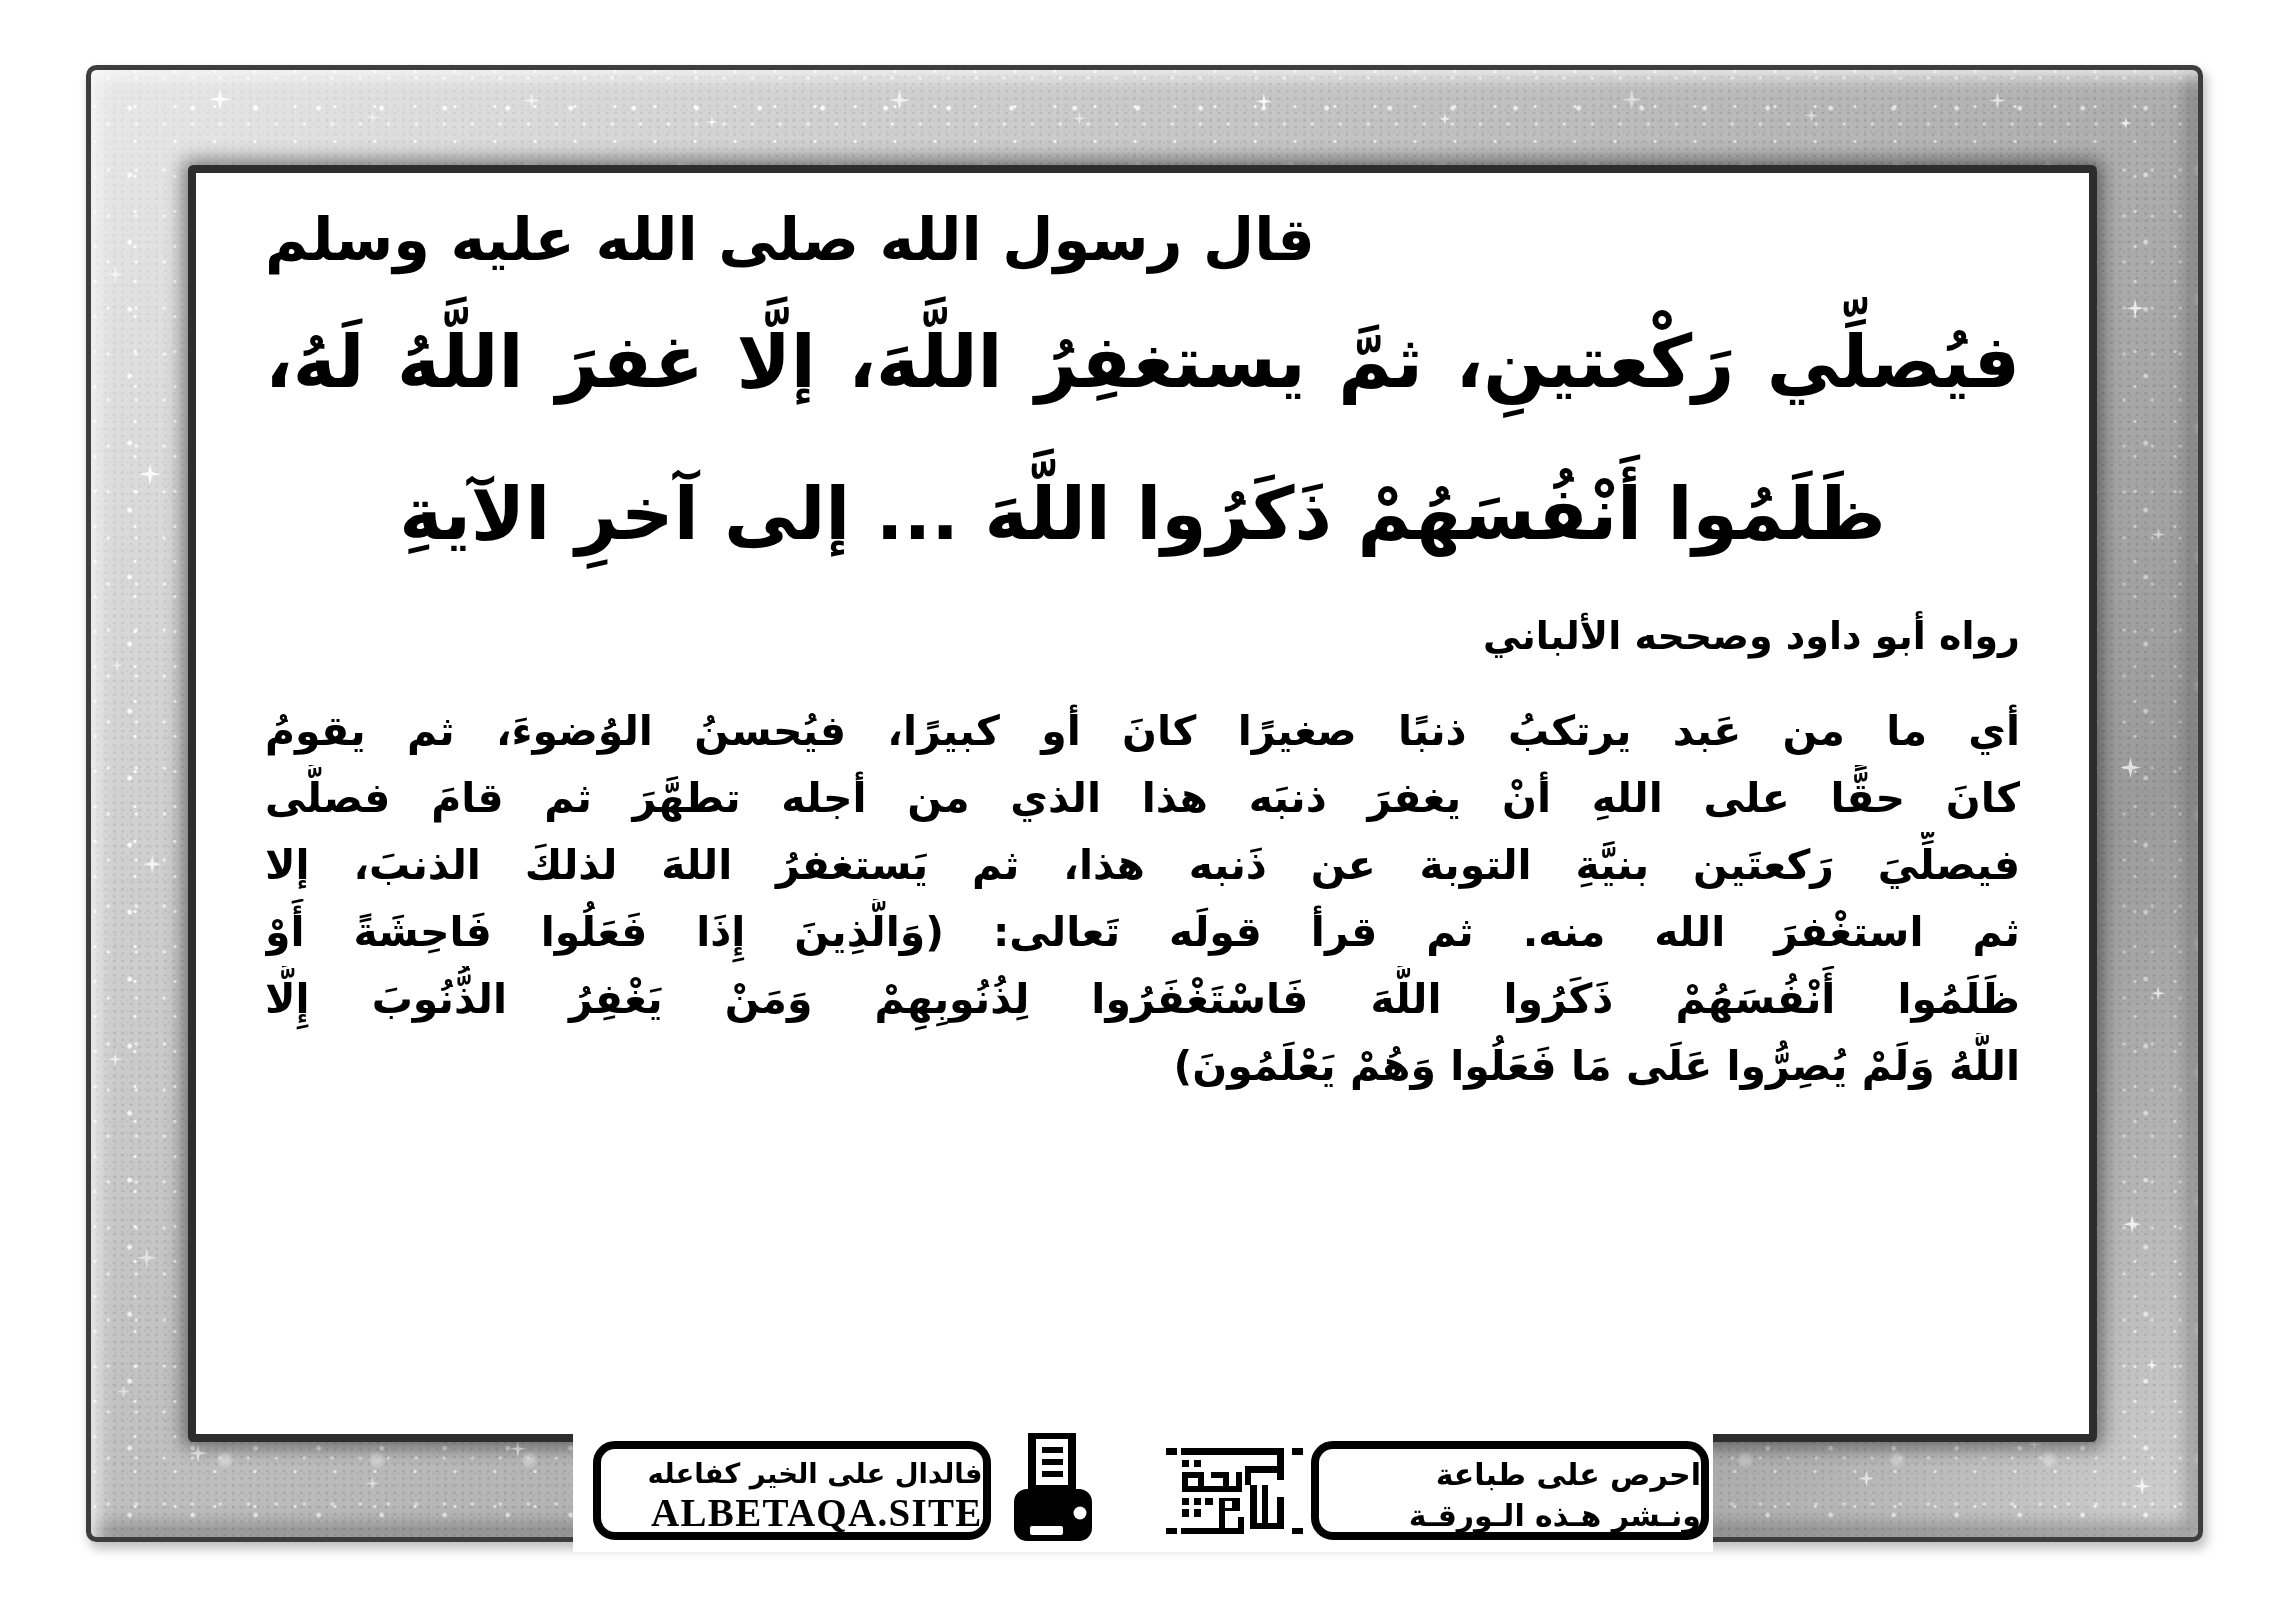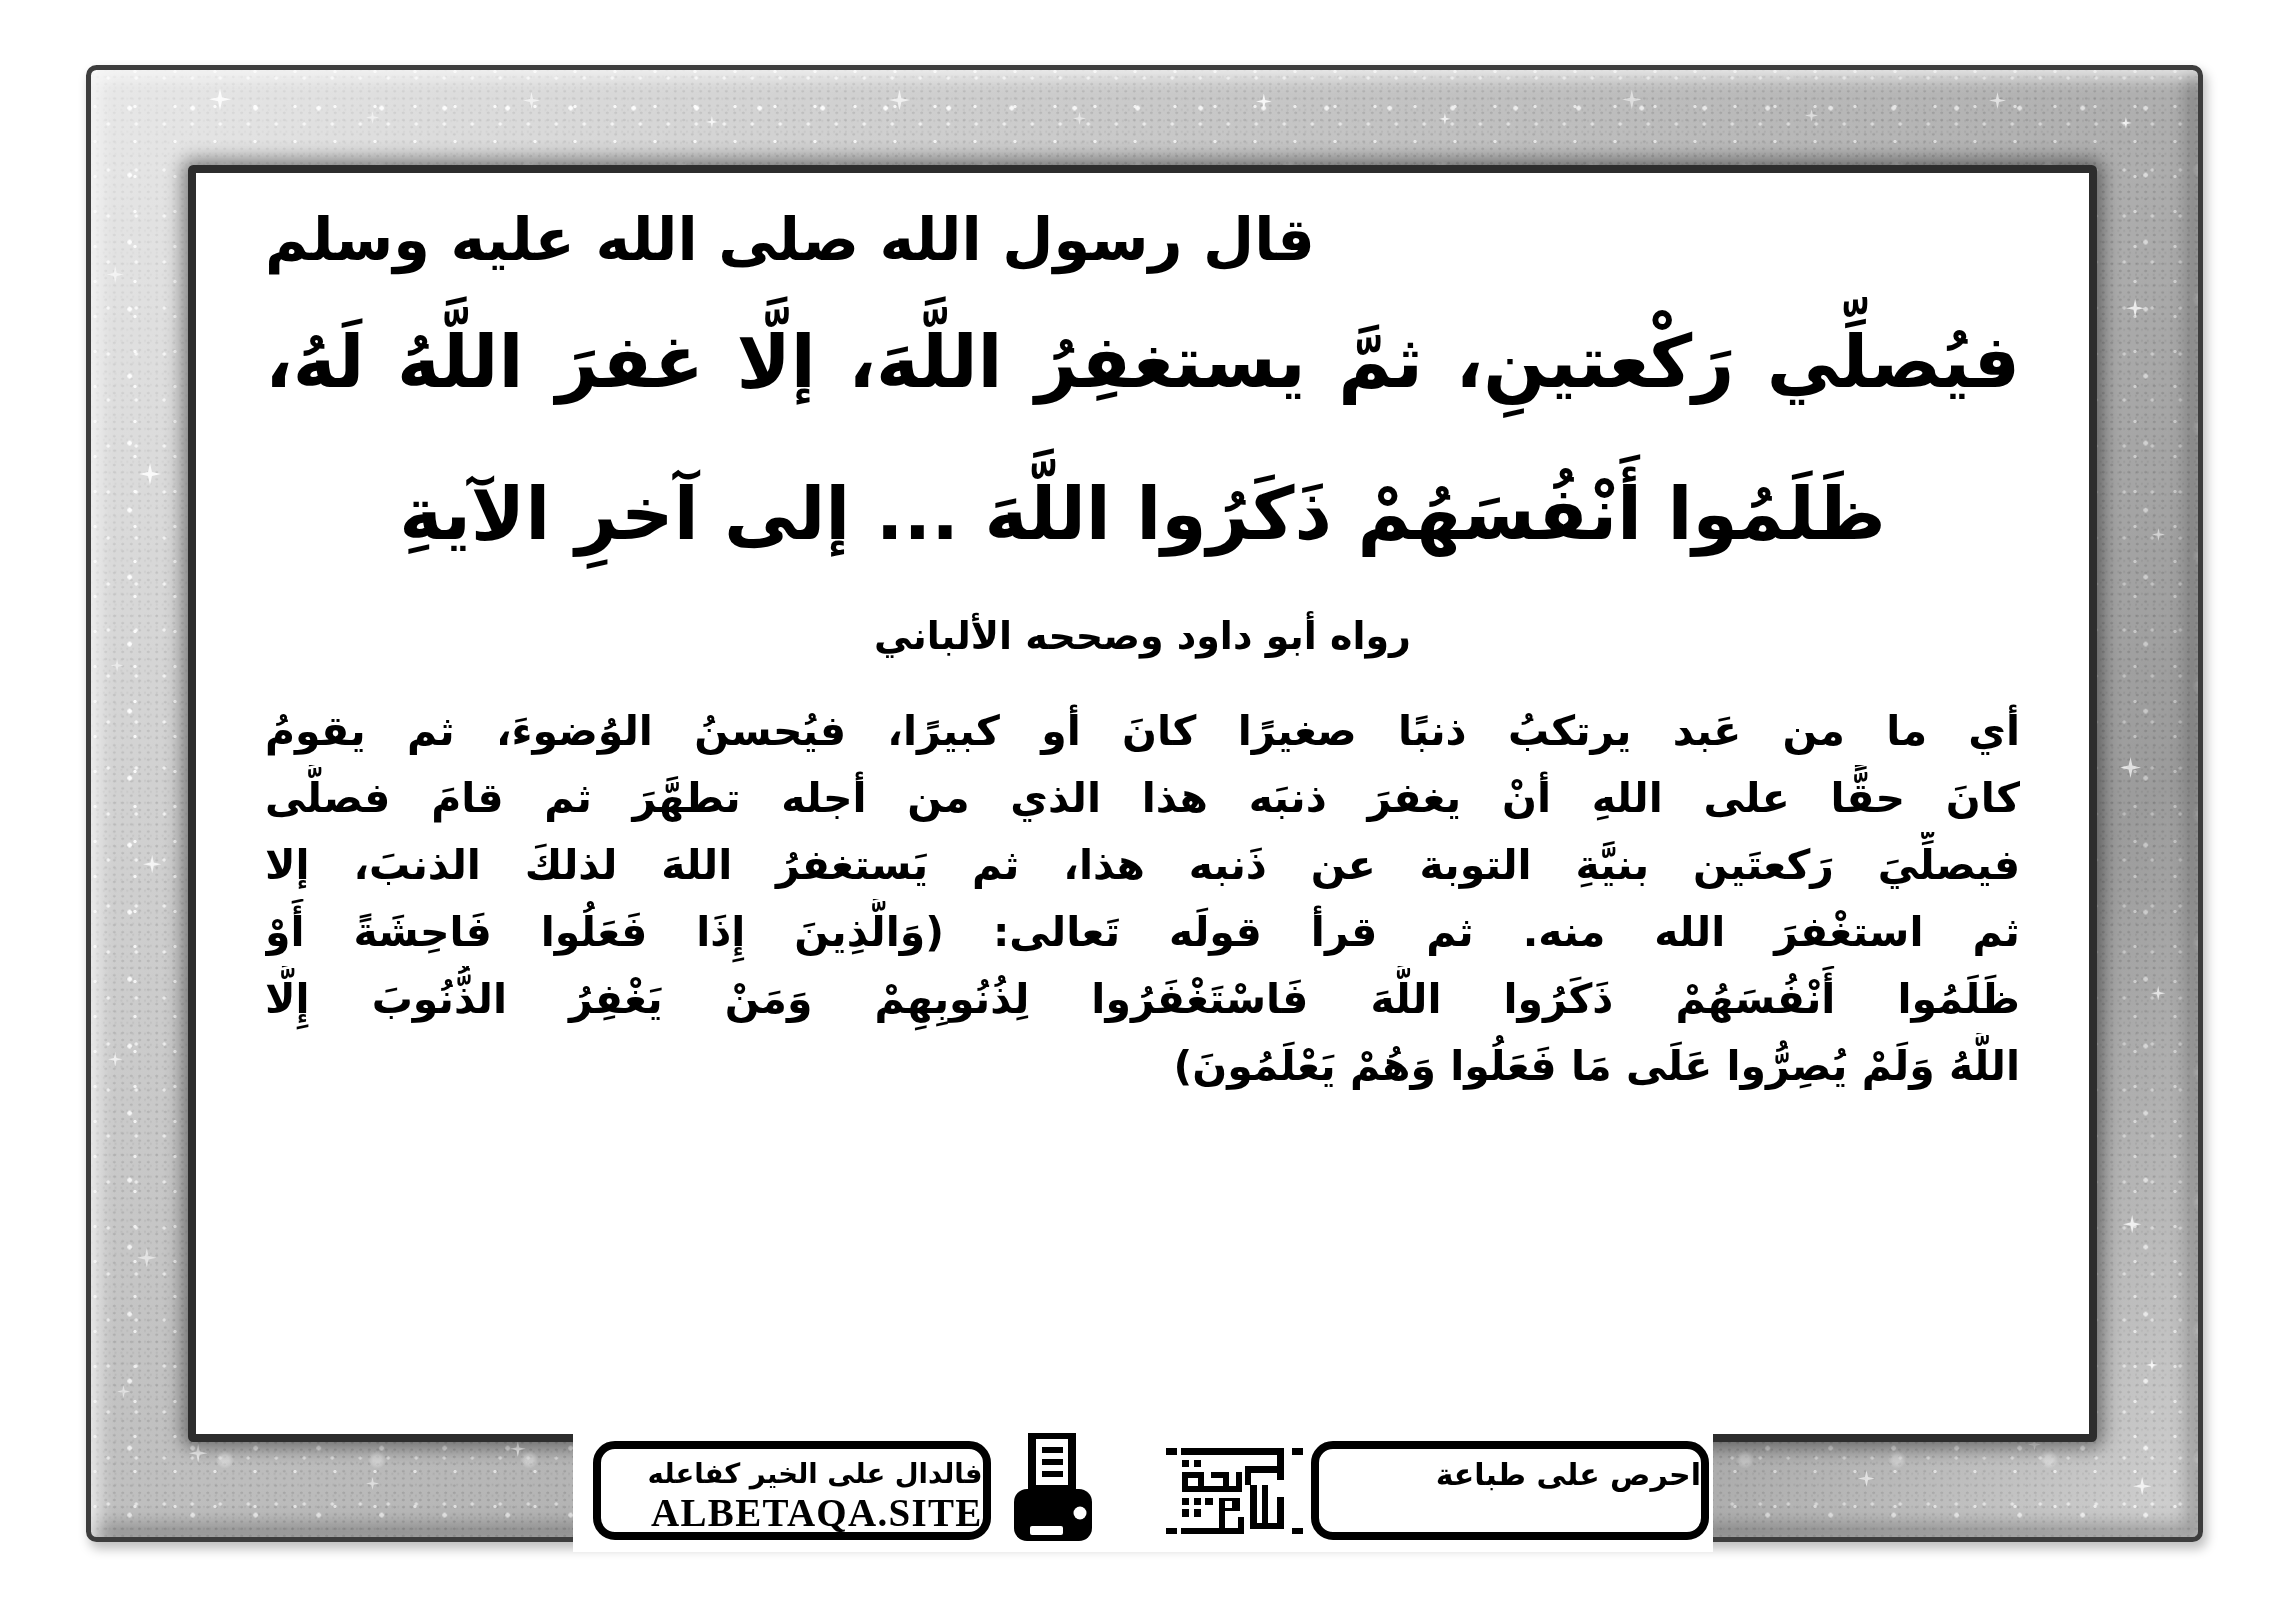--- a/index.html
+++ b/index.html
@@ -64,21 +64,21 @@
   }
   .hadith{margin-top:3.9px;}
   .h-line{
     font-size:73px;line-height:152px;height:152px;overflow:hidden;
     font-weight:700;text-align:justify;text-align-last:justify;
     white-space:nowrap;
   }
   .h-line.center{text-align:center;text-align-last:center;}
   .attribution{
     margin-top:17px;font-size:38px;line-height:58px;font-weight:700;
-    text-align:center;
+    text-align:right;
   }
   .explanation{margin-top:33px;font-weight:700;}
   .x-line{
     font-size:41px;line-height:67px;height:67px;overflow:hidden;
     text-align:justify;text-align-last:justify;
   }
   .x-line.last{text-align:left;text-align-last:right;}
 
   
   .footer{
@@ -215,16 +215,17 @@
         <rect x="160" y="162" width="64" height="12"></rect>
         <rect x="212" y="112" width="12" height="62"></rect>
         <rect x="28" y="172" width="120" height="12"></rect>
       </g>
       <rect x="112" y="121" width="13" height="12" fill="#ffffff"></rect>
     </svg>
   </div>
 
   <div class="badge right">
     <div class="print-line first">احرص على طباعة</div>
+    <div class="print-line">ونـشر هـذه الـورقـة</div>
   </div>
 
 </div>
 
 
 </body></html>

